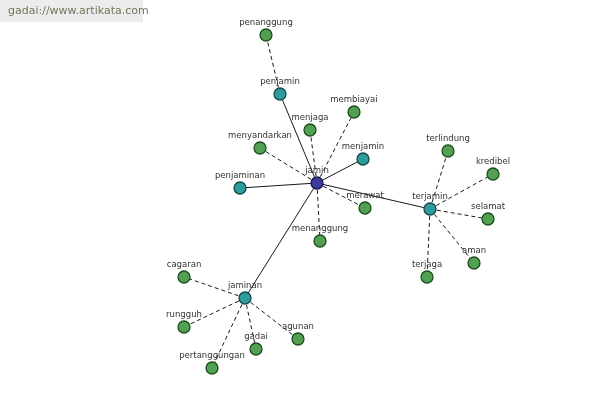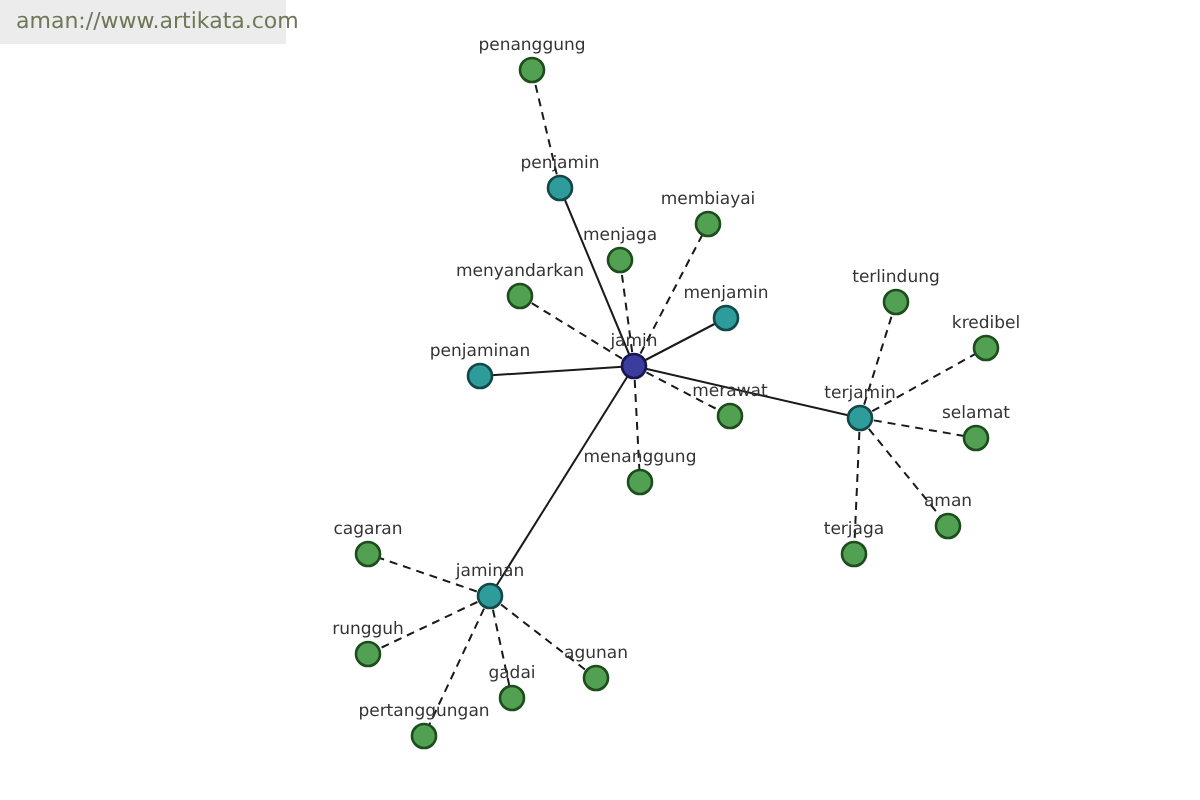--- a/index.html
+++ b/index.html
@@ -23,21 +23,21 @@
     font-size:8.5px;
     fill:#333333;
   }
   svg.graph circle { cursor:pointer; }
 </style>
 </head>
 <body>
 
 <div class="stage">
   <div class="url-chip">
-    <span>aman://www.artikata.com</span>
+    <span>gadai://www.artikata.com</span>
   </div>
   <svg class="graph" id="graph-svg" width="600" height="400" viewBox="0 0 600 400">
       <line x1="317" y1="183" x2="280" y2="94" stroke="#1a1a1a" stroke-width="1"></line>
       <line x1="317" y1="183" x2="363" y2="159" stroke="#1a1a1a" stroke-width="1"></line>
       <line x1="317" y1="183" x2="240" y2="188" stroke="#1a1a1a" stroke-width="1"></line>
       <line x1="317" y1="183" x2="430" y2="209" stroke="#1a1a1a" stroke-width="1"></line>
       <line x1="317" y1="183" x2="245" y2="298" stroke="#1a1a1a" stroke-width="1"></line>
       <line x1="317" y1="183" x2="310" y2="130" stroke="#1a1a1a" stroke-width="1" stroke-dasharray="4 3"></line>
       <line x1="317" y1="183" x2="260" y2="148" stroke="#1a1a1a" stroke-width="1" stroke-dasharray="4 3"></line>
       <line x1="317" y1="183" x2="354" y2="112" stroke="#1a1a1a" stroke-width="1" stroke-dasharray="4 3"></line>

